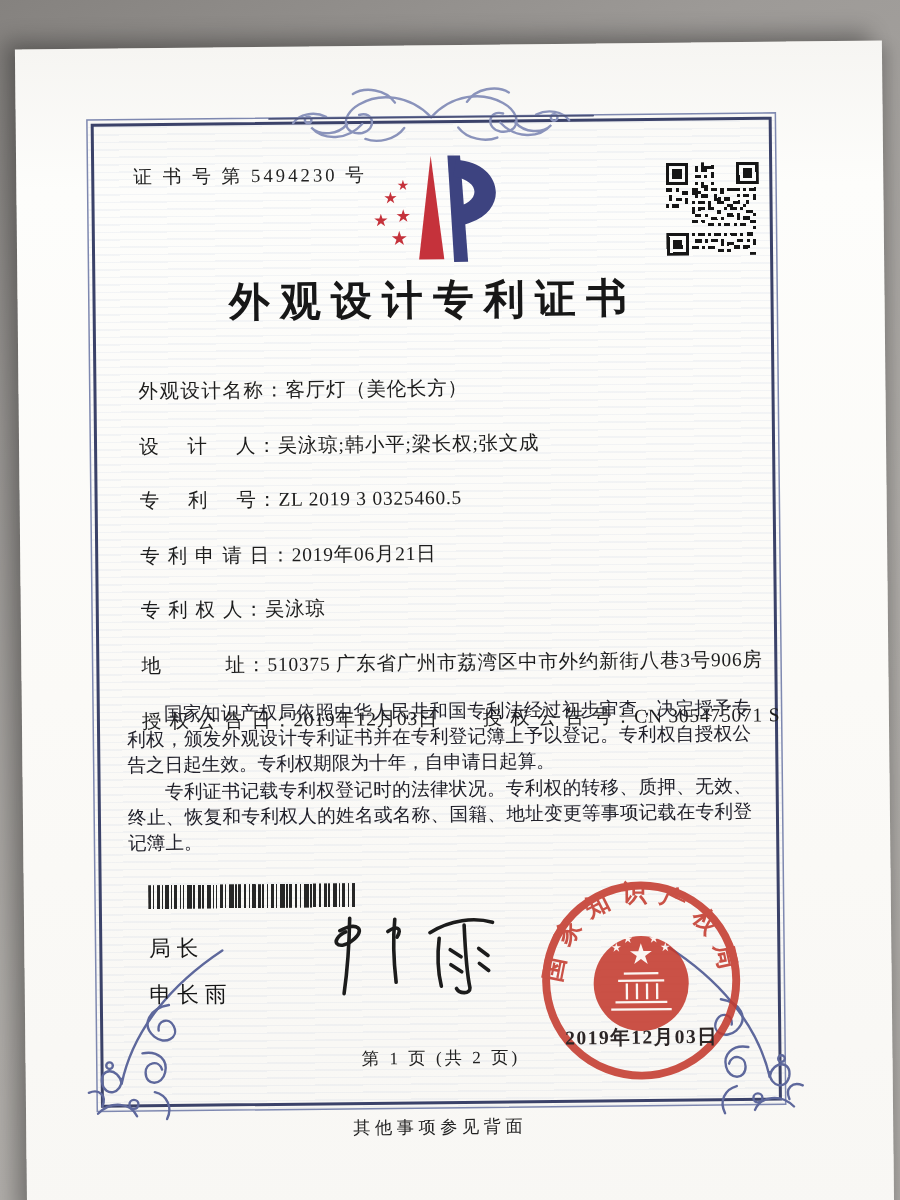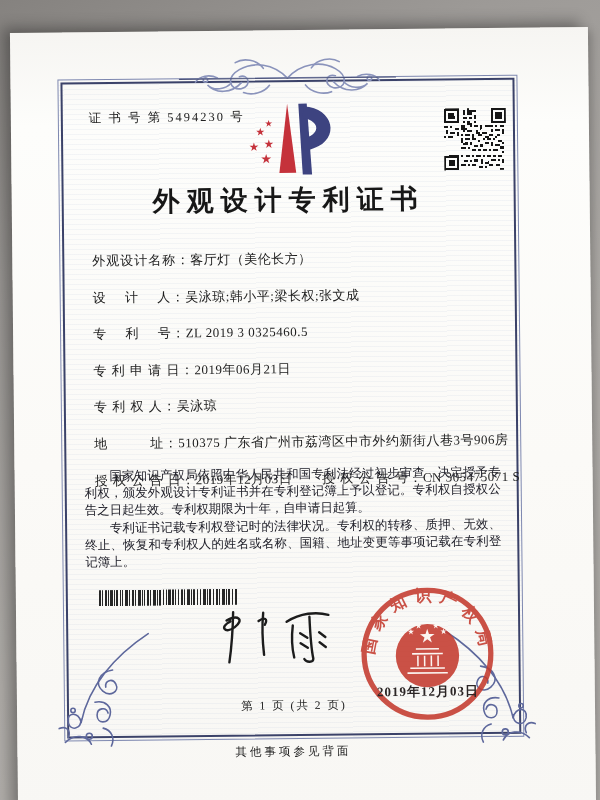--- a/index.html
+++ b/index.html
@@ -163,20 +163,24 @@
 
     <div class="body-text">
       <p>国家知识产权局依照中华人民共和国专利法经过初步审查，决定授予专利权，颁发外观设计专利证书并在专利登记簿上予以登记。专利权自授权公告之日起生效。专利权期限为十年，自申请日起算。</p>
       <p>专利证书记载专利权登记时的法律状况。专利权的转移、质押、无效、终止、恢复和专利权人的姓名或名称、国籍、地址变更等事项记载在专利登记簿上。</p>
     </div>
 
     <svg class="barcode" viewBox="0 0 140 16" preserveAspectRatio="none" shape-rendering="crispEdges">
       <path fill="#262626" d="M0 0h2v16H0zM3 0h1v16H3zM6 0h2v16H6zM9 0h1v16H9zM11 0h3v16h-3zM15 0h1v16h-1zM17 0h2v16h-2zM21 0h1v16h-1zM23 0h1v16h-1zM26 0h3v16h-3zM30 0h1v16h-1zM33 0h2v16h-2zM36 0h1v16h-1zM39 0h3v16h-3zM43 0h1v16h-1zM45 0h1v16h-1zM48 0h2v16h-2zM51 0h1v16h-1zM54 0h3v16h-3zM58 0h1v16h-1zM60 0h2v16h-2zM64 0h1v16h-1zM67 0h1v16h-1zM69 0h3v16h-3zM73 0h2v16h-2zM76 0h1v16h-1zM79 0h1v16h-1zM82 0h2v16h-2zM85 0h1v16h-1zM88 0h3v16h-3zM92 0h1v16h-1zM94 0h2v16h-2zM98 0h1v16h-1zM101 0h1v16h-1zM104 0h3v16h-3zM108 0h1v16h-1zM110 0h2v16h-2zM114 0h1v16h-1zM117 0h2v16h-2zM120 0h1v16h-1zM123 0h3v16h-3zM127 0h1v16h-1zM129 0h2v16h-2zM133 0h1v16h-1zM136 0h2v16h-2z"></path>
     </svg>
 
+    <div class="director">
+      <div>局长</div>
+      <div>申长雨</div>
+    </div>
 
     <svg class="signature" viewBox="0 0 135 60">
       <g fill="none" stroke="#1c1c1c" stroke-width="2.4" stroke-linecap="round">
         <path d="M20,12 C32,6 38,12 28,19 C18,26 12,18 24,13"></path>
         <path d="M27,4 C26,20 24,38 21,54"></path>
         <path d="M52,14 C58,10 62,12 58,18"></path>
         <path d="M57,6 C55,20 55,34 56,48"></path>
         <path d="M80,16 C94,8 110,7 122,11"></path>
         <path d="M86,20 C84,32 84,42 86,52"></path>
         <path d="M103,12 C103,28 103,42 105,54 C105,58 98,58 96,54"></path>

